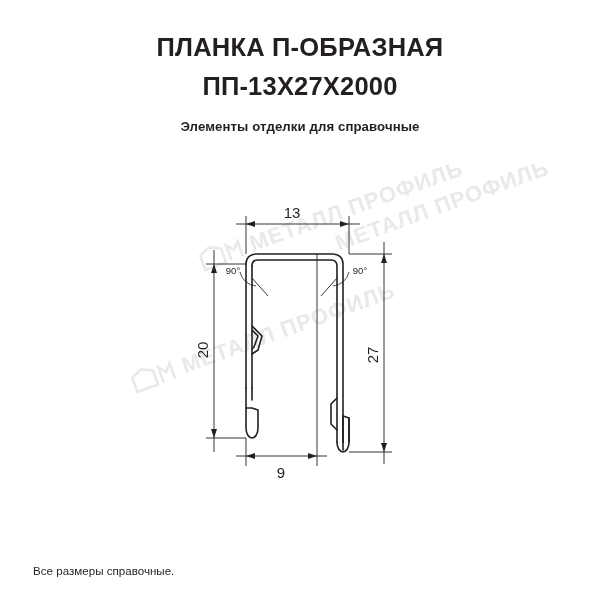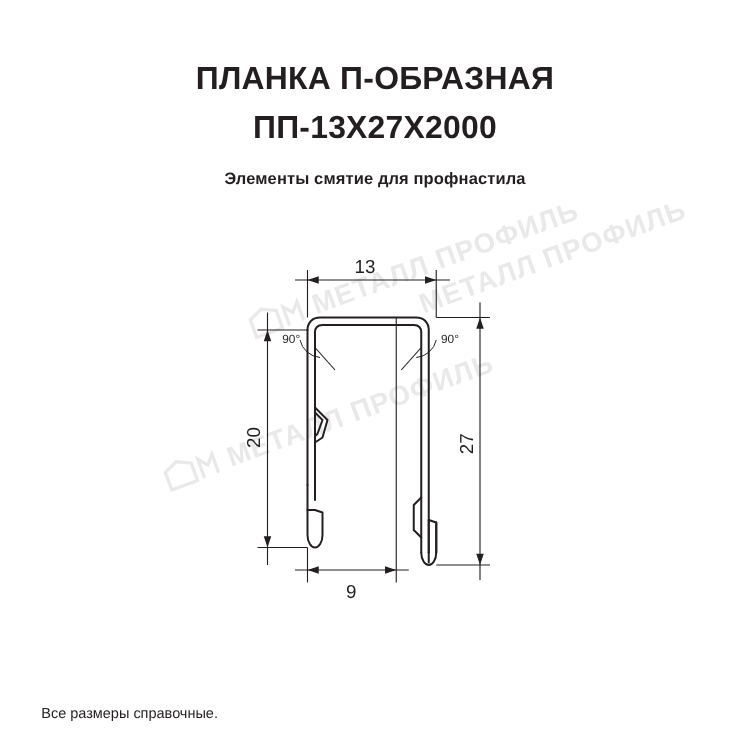--- a/index.html
+++ b/index.html
@@ -15,21 +15,21 @@
     position: relative;
     overflow: hidden;
   }
   .page {
     position: absolute;
     inset: 0;
   }
   
   .header {
     position: absolute;
-    top: 48px;
+    top: 32px;
     left: 0;
     width: 600px;
     text-align: center;
   }
   .title-1 {
     font-size: 25.5px;
     font-weight: bold;
     letter-spacing: 0.2px;
     line-height: 1.25;
     white-space: nowrap;
@@ -111,21 +111,21 @@
     </span><span>МЕТАЛЛ ПРОФИЛЬ</span>
   </div>
 
   <div class="wm wm-c">
     <span>МЕТАЛЛ ПРОФИЛЬ</span>
   </div>
 
   <div class="header">
     <div class="title-1">ПЛАНКА П-ОБРАЗНАЯ</div>
     <div class="title-2">ПП-13Х27Х2000</div>
-    <div class="subtitle">Элементы смятие для профнастила</div>
+    <div class="subtitle">Элементы отделки для справочные</div>
   </div>
 
   <div class="drawing">
     <svg width="600" height="340" viewBox="0 0 600 340" aria-hidden="true">
       <g fill="none" stroke="#231f20" stroke-width="1.6" stroke-linecap="round" stroke-linejoin="round">
 
         <path d="M246 114
                  C246 108 250 104 256 104
                  L333 104
                  C339 104 343 108 343 114

